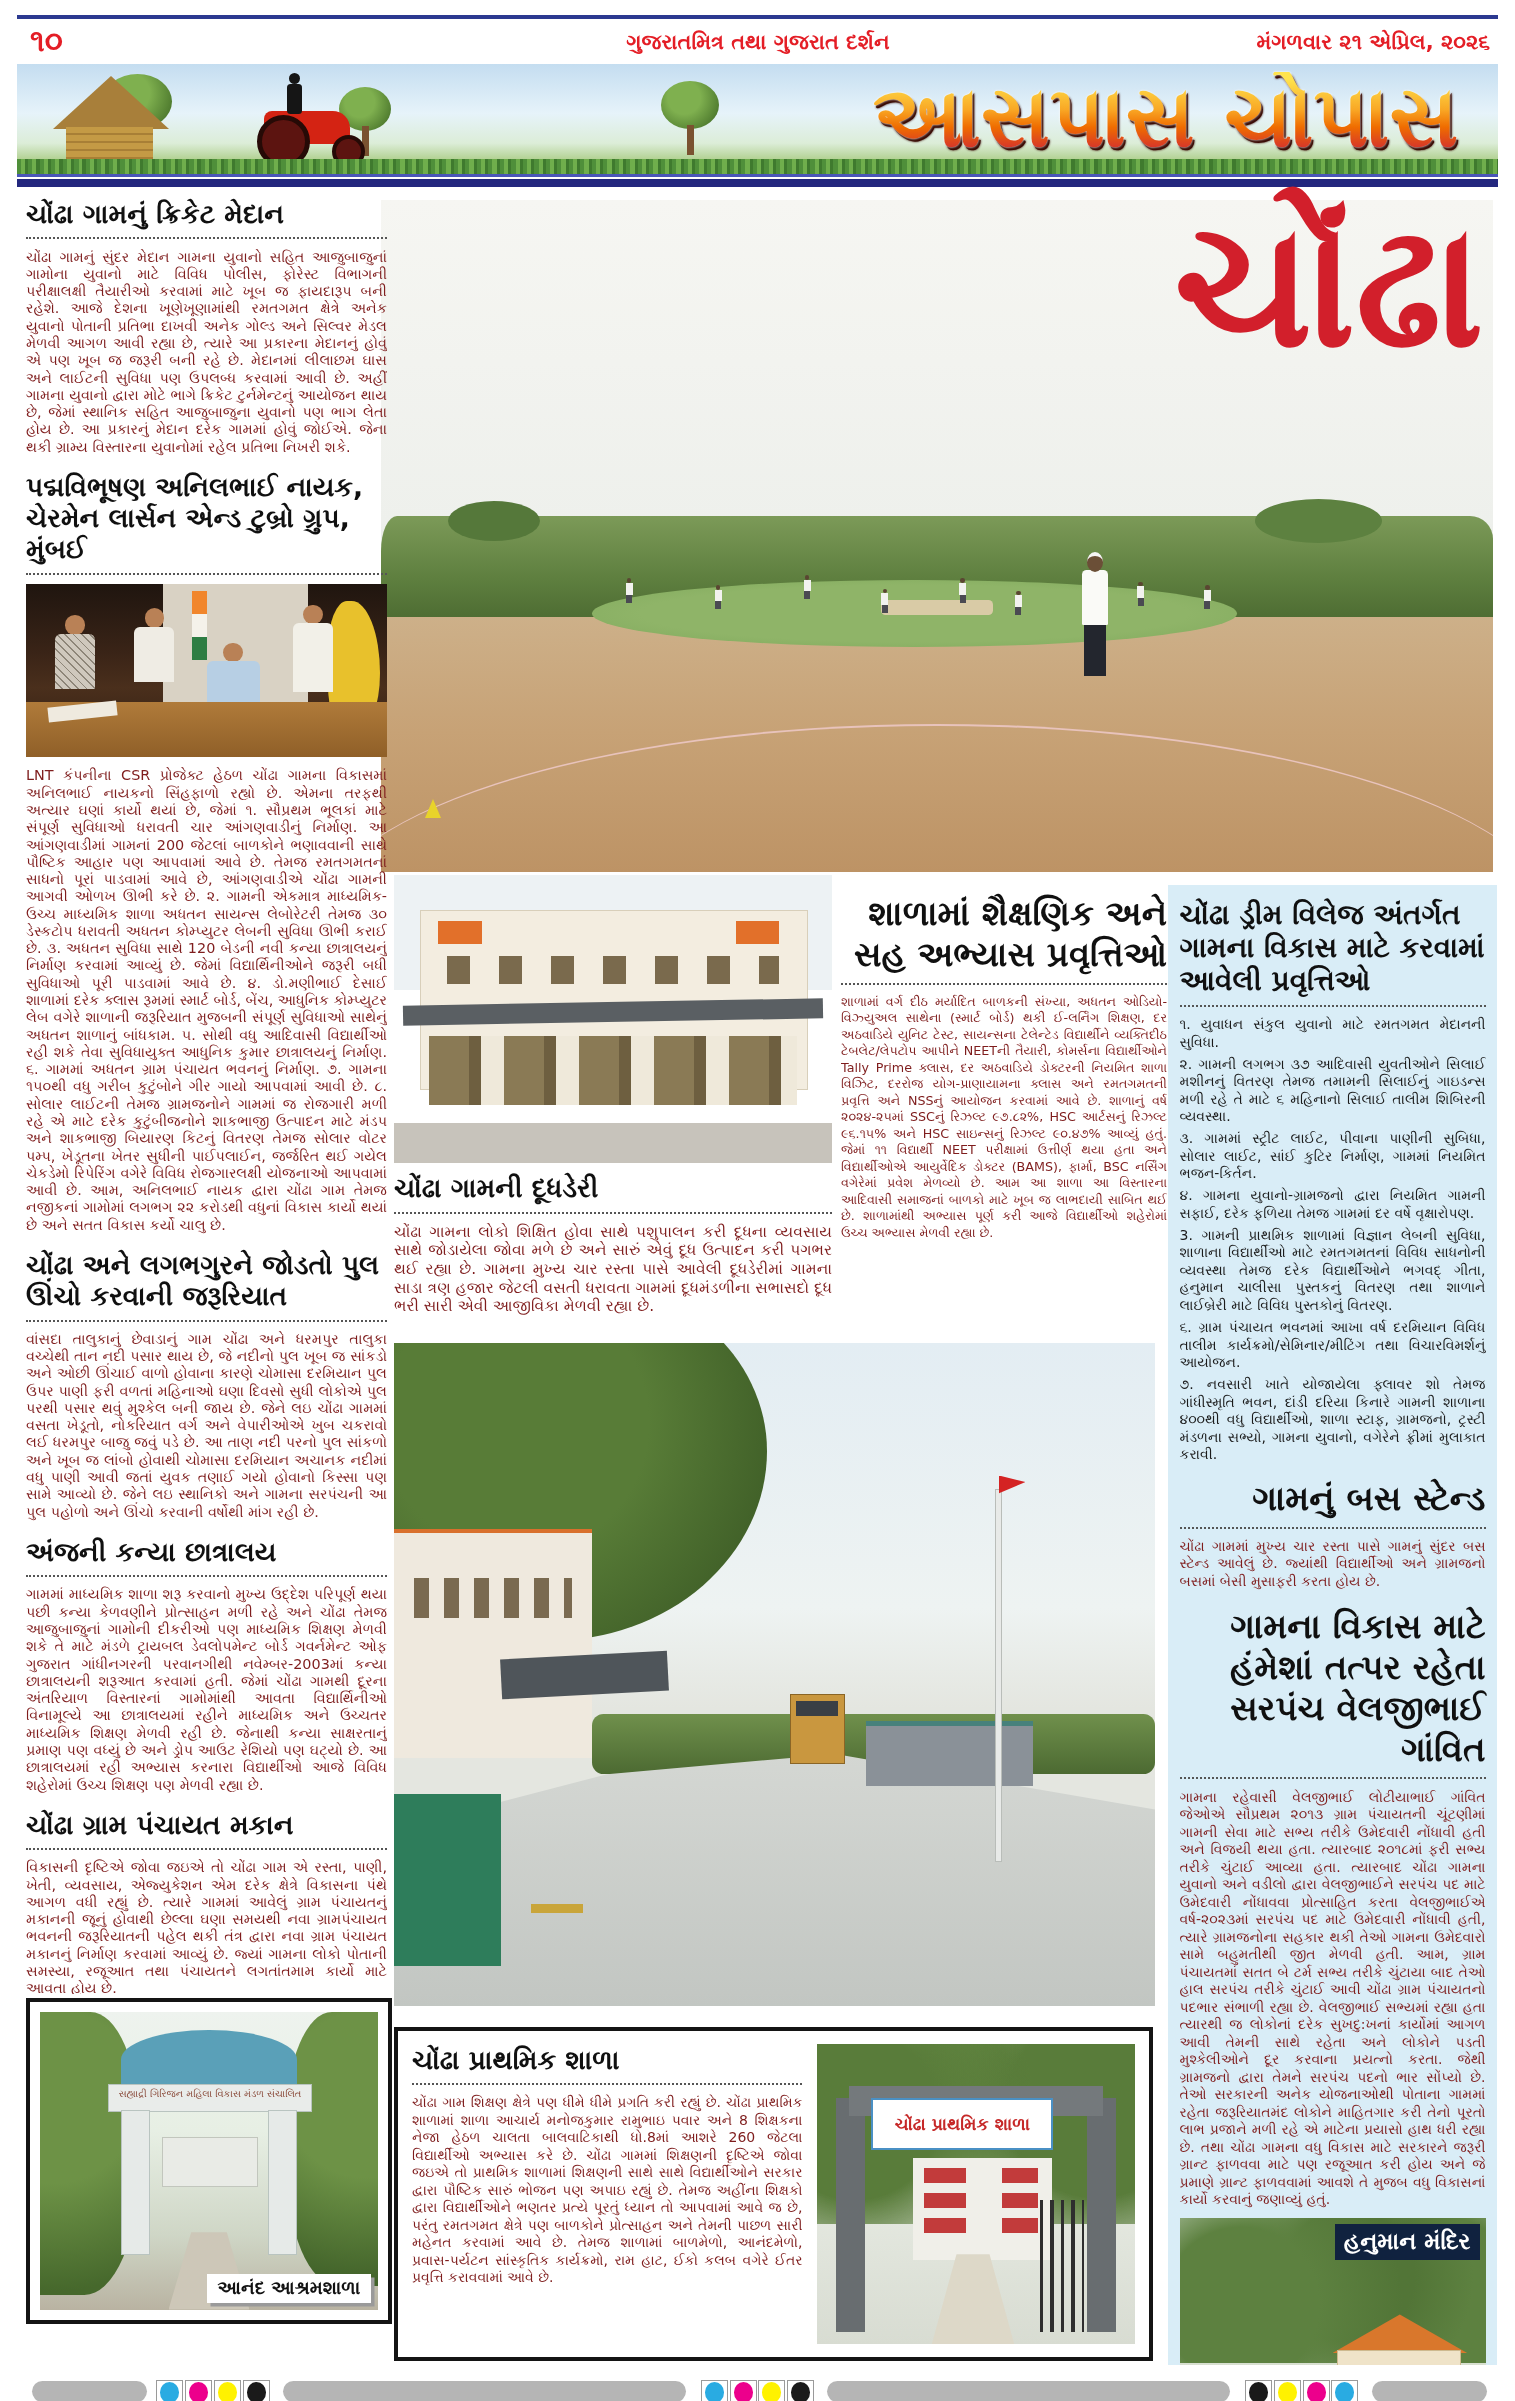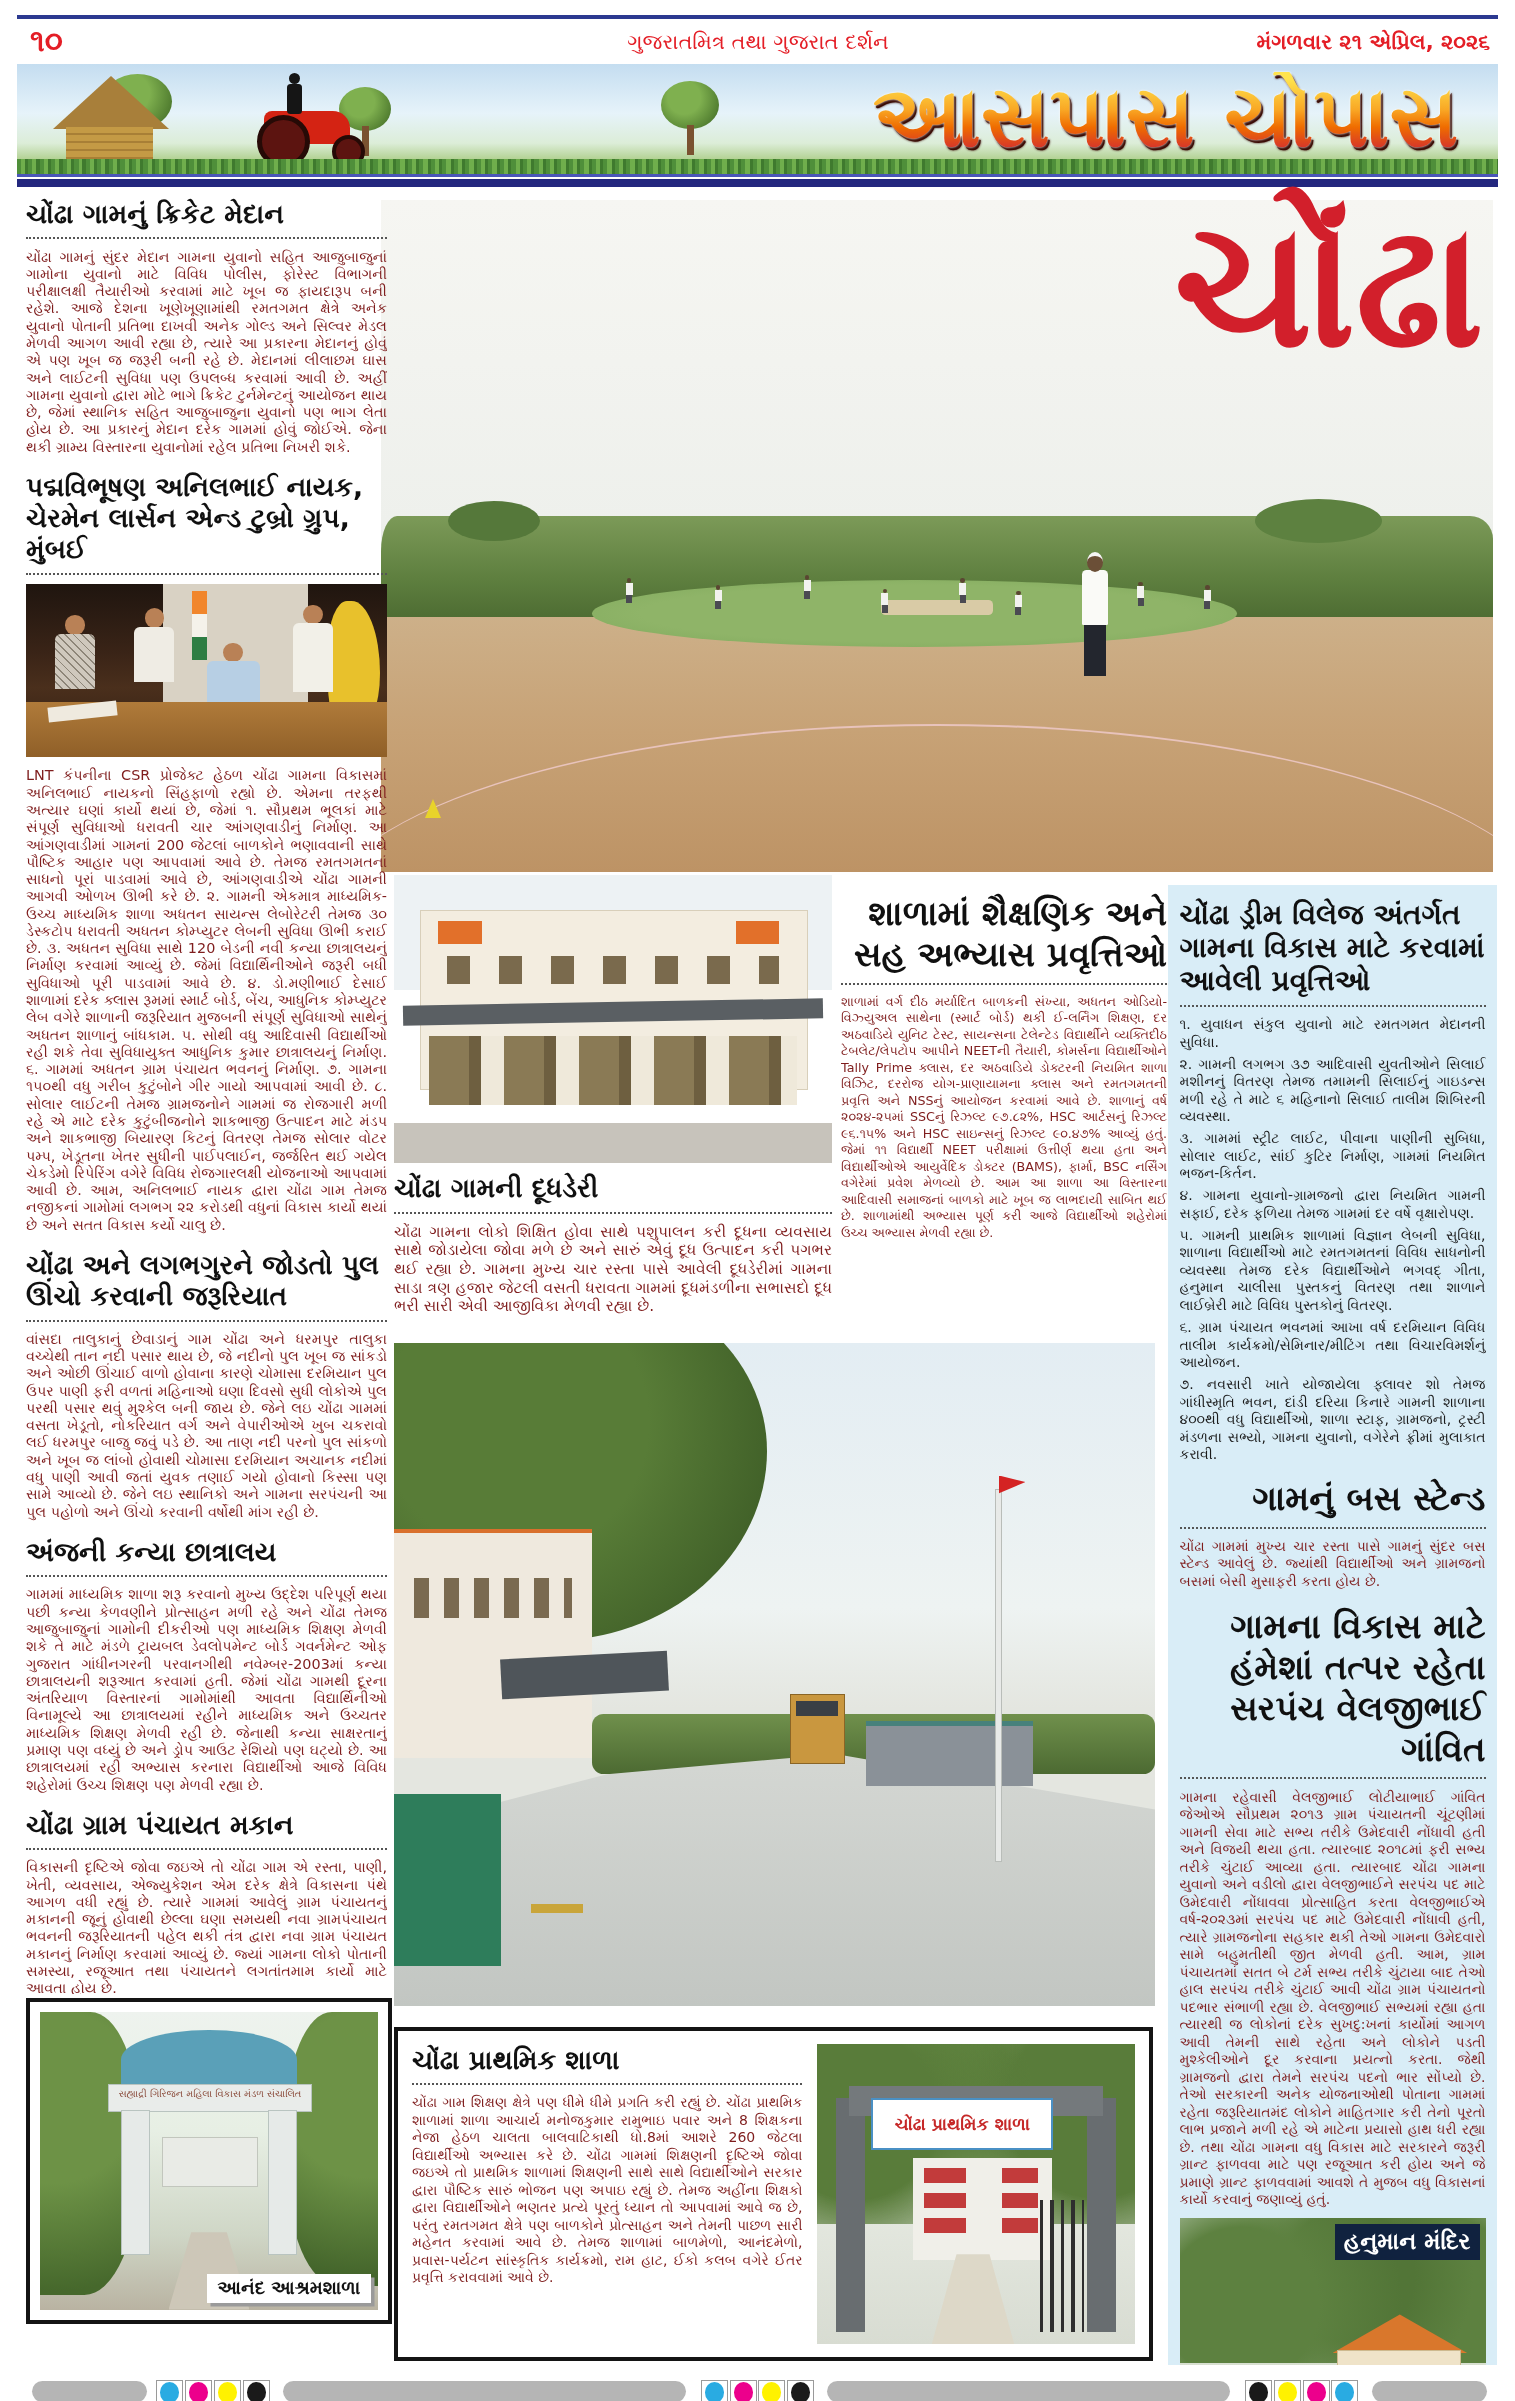--- a/index.html
+++ b/index.html
@@ -5,21 +5,21 @@
   html,body{margin:0;padding:0;}
   body{
     width:1516px;height:2401px;position:relative;background:#ffffff;
     font-family:"DejaVu Sans","Liberation Sans",sans-serif;color:#1b1b1b;
     overflow:hidden;
   }
   .abs{position:absolute;}
   
   .topline{left:17.3px;top:15px;width:1481px;height:3.5px;background:#2b3990;}
   .pagenum{left:30px;top:23px;font-size:30px;font-weight:800;color:#e41e26;}
-  .edition{left:0;top:30px;width:1516px;text-align:center;font-size:21px;font-weight:400;color:#e41e26;}
+  .edition{left:0;top:30px;width:1516px;text-align:center;font-size:21px;font-weight:700;color:#e41e26;}
   .dateline{right:26px;top:30px;font-size:21px;font-weight:700;color:#e41e26;}
   .masthead{left:17.3px;top:64px;width:1481px;height:110px;overflow:hidden;
     background:linear-gradient(180deg,#c4ddf0 0%,#e6f3fa 45%,#dcedd8 72%,#a9cb83 90%,#7fae56 100%);}
   .mast-grass{position:absolute;left:0;bottom:0;width:100%;height:15px;
     background:repeating-linear-gradient(90deg,#4f8f3a 0 4px,#6fae4c 4px 8px,#3f7a2e 8px 11.5px);}
   .tree{position:absolute;}
   .tree .crown{width:69px;height:55px;border-radius:50%;
     background:radial-gradient(circle at 40% 35%,#7fb04f 0 35%,#4e7a2e 80%);}
   .tree .trunk{width:7px;height:30px;background:#7a5230;margin:-4.6px auto 0;}
   .hut-roof{position:absolute;left:36px;bottom:45px;width:0;height:0;
@@ -317,21 +317,21 @@
   <div class="para">શાળામાં વર્ગ દીઠ મર્યાદિત બાળકની સંખ્યા, અધતન ઓડિયો-વિઝ્યુઅલ સાથેના (સ્માર્ટ બોર્ડ) થકી ઈ-લર્નિંગ શિક્ષણ, દર અઠવાડિયે યુનિટ ટેસ્ટ, સાયન્સના ટેલેન્ટેડ વિદ્યાર્થીને વ્યક્તિદીઠ ટેબલેટ/લેપટોપ આપીને NEETની તૈયારી, કોમર્સના વિદ્યાર્થીઓને Tally Prime ક્લાસ, દર અઠવાડિયે ડોક્ટરની નિયમિત શાળા વિઝિટ, દરરોજ યોગ-પ્રાણાયામના ક્લાસ અને રમતગમતની પ્રવૃત્તિ અને NSSનું આયોજન કરવામાં આવે છે. શાળાનું વર્ષ ૨૦૨૪-૨૫માં SSCનું રિઝલ્ટ ૯૭.૮૨%, HSC આર્ટસનું રિઝલ્ટ ૯૬.૧૫% અને HSC સાઇન્સનું રિઝલ્ટ ૯૦.૪૭% આવ્યું હતું. જેમાં ૧૧ વિદ્યાર્થી NEET પરીક્ષામાં ઉત્તીર્ણ થયા હતા અને વિદ્યાર્થીઓએ આયુર્વેદિક ડોક્ટર (BAMS), ફાર્મા, BSC નર્સિંગ વગેરેમાં પ્રવેશ મેળવ્યો છે. આમ આ શાળા આ વિસ્તારના આદિવાસી સમાજનાં બાળકો માટે ખૂબ જ લાભદાયી સાબિત થઈ છે. શાળામાંથી અભ્યાસ પૂર્ણ કરી આજે વિદ્યાર્થીઓ શહેરોમાં ઉચ્ચ અભ્યાસ મેળવી રહ્યા છે.</div>
 </div>
 
 <div class="abs rightbox col">
   <div class="h1">ચોંઢા ડ્રીમ વિલેજ અંતર્ગત ગામના વિકાસ માટે કરવામાં આવેલી પ્રવૃત્તિઓ</div>
   <div class="dotrule"></div>
   <div class="li">૧. યુવાધન સંકુલ યુવાનો માટે રમતગમત મેદાનની સુવિધા.</div>
   <div class="li">૨. ગામની લગભગ ૩૭ આદિવાસી યુવતીઓને સિલાઈ મશીનનું વિતરણ તેમજ તમામની સિલાઈનું ગાઇડન્સ મળી રહે તે માટે ૬ મહિનાનો સિલાઈ તાલીમ શિબિરની વ્યવસ્થા.</div>
   <div class="li">૩. ગામમાં સ્ટ્રીટ લાઈટ, પીવાના પાણીની સુબિધા, સોલાર લાઈટ, સાંઈ કુટિર નિર્માણ, ગામમાં નિયમિત ભજન-કિર્તન.</div>
   <div class="li">૪. ગામના યુવાનો-ગ્રામજનો દ્વારા નિયમિત ગામની સફાઈ, દરેક ફળિયા તેમજ ગામમાં દર વર્ષે વૃક્ષારોપણ.</div>
-  <div class="li">૫. ગામની પ્રાથમિક શાળામાં વિજ્ઞાન લેબની સુવિધા, શાળાના વિદ્યાર્થીઓ માટે રમતગમતનાં વિવિધ સાધનોની વ્યવસ્થા તેમજ દરેક વિદ્યાર્થીઓને ભગવદ્ ગીતા, હનુમાન ચાલીસા પુસ્તકનું વિતરણ તથા શાળાને લાઈબ્રેરી માટે વિવિધ પુસ્તકોનું વિતરણ.</div>
+  <div class="li">3. ગામની પ્રાથમિક શાળામાં વિજ્ઞાન લેબની સુવિધા, શાળાના વિદ્યાર્થીઓ માટે રમતગમતનાં વિવિધ સાધનોની વ્યવસ્થા તેમજ દરેક વિદ્યાર્થીઓને ભગવદ્ ગીતા, હનુમાન ચાલીસા પુસ્તકનું વિતરણ તથા શાળાને લાઈબ્રેરી માટે વિવિધ પુસ્તકોનું વિતરણ.</div>
   <div class="li">૬. ગ્રામ પંચાયત ભવનમાં આખા વર્ષ દરમિયાન વિવિધ તાલીમ કાર્યક્રમો/સેમિનાર/મીટિંગ તથા વિચારવિમર્શનું આયોજન.</div>
   <div class="li">૭. નવસારી ખાતે યોજાયેલા ફ્લાવર શો તેમજ ગાંધીસ્મૃતિ ભવન, દાંડી દરિયા કિનારે ગામની શાળાના ૪૦૦થી વધુ વિદ્યાર્થીઓ, શાળા સ્ટાફ, ગ્રામજનો, ટ્રસ્ટી મંડળના સભ્યો, ગામના યુવાનો, વગેરેને ફ્રીમાં મુલાકાત કરાવી.</div>
 
   <div class="h2" style="margin-top:14px;">ગામનું બસ સ્ટેન્ડ</div>
   <div class="dotrule"></div>
   <div class="para">ચોંઢા ગામમાં મુખ્ય ચાર રસ્તા પાસે ગામનું સુંદર બસ સ્ટેન્ડ આવેલું છે. જ્યાંથી વિદ્યાર્થીઓ અને ગ્રામજનો બસમાં બેસી મુસાફરી કરતા હોય છે.</div>
 
   <div class="h2" style="margin-top:16px;">ગામના વિકાસ માટે હંમેશાં તત્પર રહેતા સરપંચ વેલજીભાઈ ગાંવિત</div>
   <div class="dotrule"></div>
   <div class="para">ગામના રહેવાસી વેલજીભાઈ લોટીયાભાઈ ગાંવિત જેઓએ સૌપ્રથમ ૨૦૧૩ ગ્રામ પંચાયતની ચૂંટણીમાં ગામની સેવા માટે સભ્ય તરીકે ઉમેદવારી નોંધાવી હતી અને વિજયી થયા હતા. ત્યારબાદ ૨૦૧૮માં ફરી સભ્ય તરીકે ચુંટાઈ આવ્યા હતા. ત્યારબાદ ચોંઢા ગામના યુવાનો અને વડીલો દ્વારા વેલજીભાઈને સરપંચ પદ માટે ઉમેદવારી નોંધાવવા પ્રોત્સાહિત કરતા વેલજીભાઈએ વર્ષ-૨૦૨૩માં સરપંચ પદ માટે ઉમેદવારી નોંધાવી હતી, ત્યારે ગ્રામજનોના સહકાર થકી તેઓ ગામના ઉમેદવારો સામે બહુમતીથી જીત મેળવી હતી. આમ, ગ્રામ પંચાયતમાં સતત બે ટર્મ સભ્ય તરીકે ચુંટાયા બાદ તેઓ હાલ સરપંચ તરીકે ચુંટાઈ આવી ચોંઢા ગ્રામ પંચાયતનો પદભાર સંભાળી રહ્યા છે. વેલજીભાઈ સભ્યમાં રહ્યા હતા ત્યારથી જ લોકોનાં દરેક સુખદુ:ખનાં કાર્યોમાં આગળ આવી તેમની સાથે રહેતા અને લોકોને પડતી મુશ્કેલીઓને દૂર કરવાના પ્રયત્નો કરતા. જેથી ગ્રામજનો દ્વારા તેમને સરપંચ પદનો ભાર સોંપ્યો છે. તેઓ સરકારની અનેક યોજનાઓથી પોતાના ગામમાં રહેતા જરૂરિયાતમંદ લોકોને માહિતગાર કરી તેનો પૂરતો લાભ પ્રજાને મળી રહે એ માટેના પ્રયાસો હાથ ધરી રહ્યા છે. તથા ચોંઢા ગામના વધુ વિકાસ માટે સરકારને જરૂરી ગ્રાન્ટ ફાળવવા માટે પણ રજૂઆત કરી હોય અને જે પ્રમાણે ગ્રાન્ટ ફાળવવામાં આવશે તે મુજબ વધુ વિકાસનાં કાર્યો કરવાનું જણાવ્યું હતું.</div>

